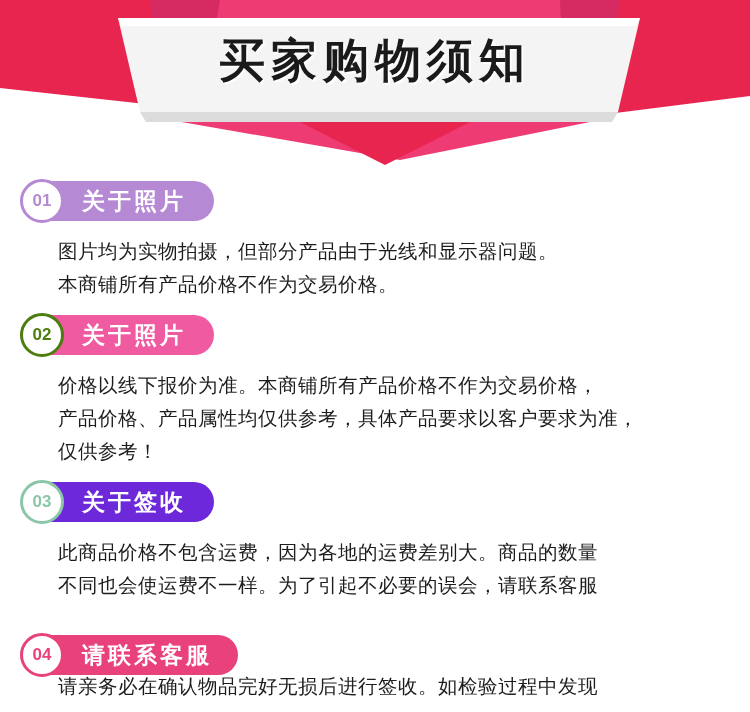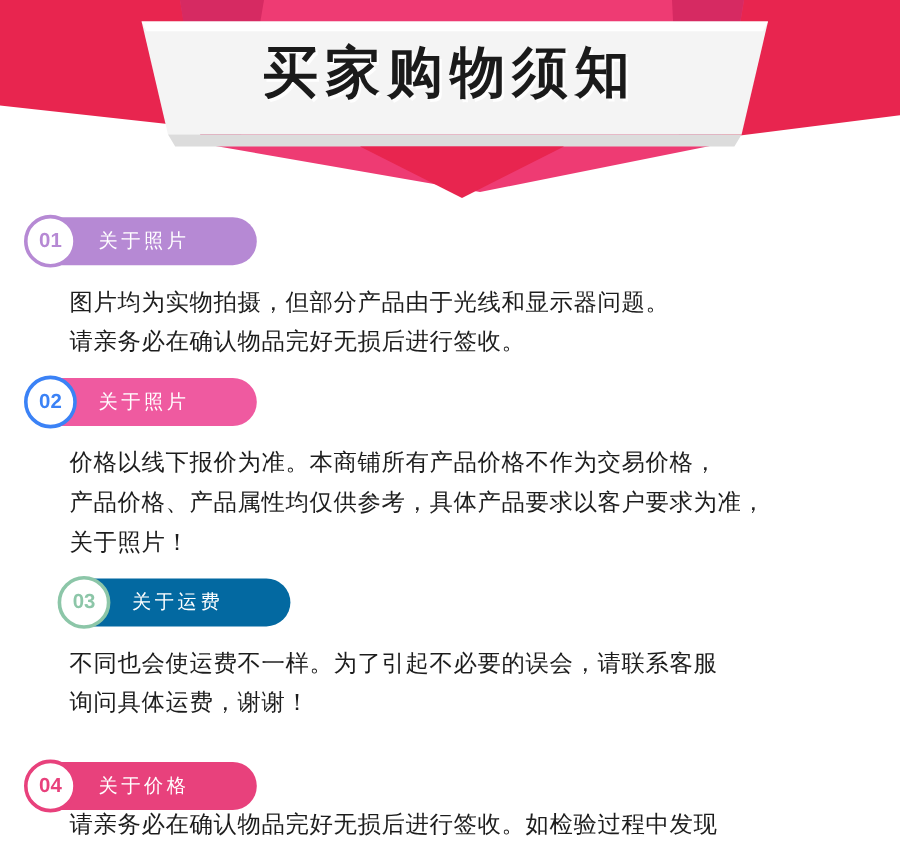--- a/index.html
+++ b/index.html
@@ -86,32 +86,32 @@
     box-sizing: border-box;
     display: flex;
     align-items: center;
     justify-content: center;
     font-size: 17px;
     font-weight: bold;
     font-family: "Liberation Sans", sans-serif;
   }
   .pill .head-label {
     color: #ffffff;
-    font-size: 16px;
-    font-weight: normal;
+    font-size: 23px;
+    font-weight: bold;
     letter-spacing: 3px;
     font-family: "DejaVu Sans", "Liberation Sans", sans-serif;
     white-space: nowrap;
   }
 
   .pill.p1 { background: #b689d4; color: #b689d4; }
   .pill.p1 .num-badge { color: #b689d4; }
   .pill.p2 { background: #ef5aa0; color: #ef5aa0; }
-  .pill.p2 .num-badge { color: #3b82f6; }
-  .pill.p3 { background: #0369a1; color: #8cc6a8; margin-left: 28px; }
+  .pill.p2 .num-badge { color: #4d7c0f; }
+  .pill.p3 { background: #6d28d9; color: #8cc6a8; }
   .pill.p3 .num-badge { color: #8cc6a8; }
   .pill.p4 { background: #e8417c; color: #e8417c; margin-top: 19px; }
   .pill.p4 .num-badge { color: #e8417c; }
 
   .body-text {
     margin: 8px 0 0 0;
     padding: 0 19px 0 58px;
     font-size: 19.5px;
     line-height: 33px;
     color: #1d1d1d;
@@ -150,56 +150,56 @@
 
   <div class="section">
     <div class="head-row">
       <div class="pill p1">
         <span class="num-badge">01</span>
         <span class="head-label">关于照片</span>
       </div>
     </div>
     <div class="body-text">
       <div>图片均为实物拍摄，但部分产品由于光线和显示器问题。</div>
-      <div>请亲务必在确认物品完好无损后进行签收。</div>
+      <div>本商铺所有产品价格不作为交易价格。</div>
     </div>
   </div>
 
   <div class="section">
     <div class="head-row">
       <div class="pill p2">
         <span class="num-badge">02</span>
         <span class="head-label">关于照片</span>
       </div>
     </div>
     <div class="body-text">
       <div>价格以线下报价为准。本商铺所有产品价格不作为交易价格，</div>
       <div>产品价格、产品属性均仅供参考，具体产品要求以客户要求为准，</div>
-      <div>关于照片！</div>
+      <div>仅供参考！</div>
     </div>
   </div>
 
   <div class="section">
     <div class="head-row">
       <div class="pill p3">
         <span class="num-badge">03</span>
-        <span class="head-label">关于运费</span>
-      </div>
-    </div>
-    <div class="body-text">
+        <span class="head-label">关于签收</span>
+      </div>
+    </div>
+    <div class="body-text">
+      <div>此商品价格不包含运费，因为各地的运费差别大。商品的数量</div>
       <div>不同也会使运费不一样。为了引起不必要的误会，请联系客服</div>
-      <div>询问具体运费，谢谢！</div>
     </div>
   </div>
 
   <div class="section">
     <div class="head-row">
       <div class="pill p4">
         <span class="num-badge">04</span>
-        <span class="head-label">关于价格</span>
+        <span class="head-label">请联系客服</span>
       </div>
     </div>
     <div class="body-text">
       <div>请亲务必在确认物品完好无损后进行签收。如检验过程中发现</div>
 
     </div>
   </div>
 
 </div>
 

